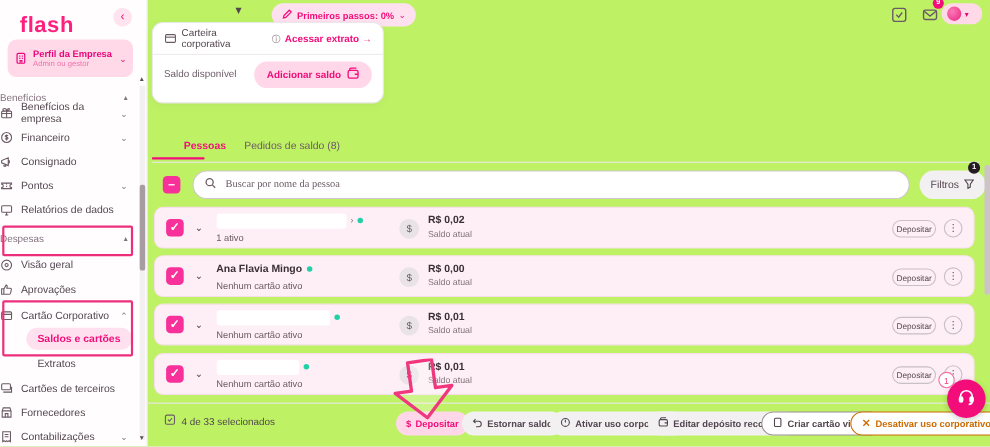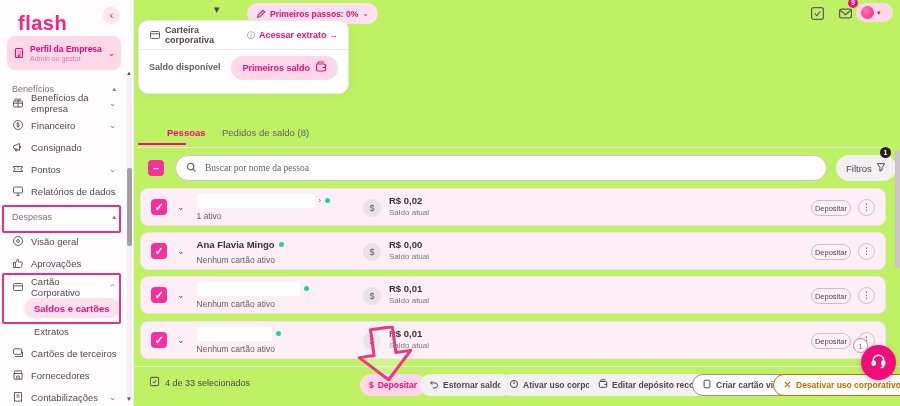--- a/index.html
+++ b/index.html
@@ -11,21 +11,21 @@
   .logo{position:absolute;left:18px;top:12px;font-size:20px;font-weight:bold;color:#FE1F7F;letter-spacing:.5px;}
   .collapse{position:absolute;left:103px;top:7px;width:17px;height:17px;border-radius:50%;
             background:#FFE4F0;border:none;color:#F20D7A;font-size:11px;line-height:15px;text-align:center;padding:0;cursor:pointer;}
   .profile{position:absolute;left:7px;top:36px;width:114px;height:34px;background:#FFD9E8;border-radius:8px;
            display:flex;align-items:center;gap:5px;padding:0 6px;box-sizing:border-box;cursor:pointer;}
   .profile .pt{font-size:8.5px;font-weight:bold;color:#E8077B;}
   .profile .ps{font-size:7px;color:#F272AE;margin-top:1px;}
   .profile .pv{margin-left:auto;color:#E8077B;font-size:8px;}
 
   .srow{position:absolute;left:0;width:126px;height:22px;display:flex;align-items:center;gap:7px;
-        padding-left:12px;box-sizing:border-box;font-size:9.5px;color:#53464F;cursor:pointer;}
+        padding-left:0;box-sizing:border-box;font-size:9.5px;color:#53464F;cursor:pointer;}
   .shead{font-size:9px;color:#83727D;cursor:default;}
   .shead .sarr{margin-left:auto;margin-right:10px;font-size:7px;color:#83727D;}
   .schev{margin-left:auto;margin-right:10px;font-size:8px;color:#83727D;}
   .sactive{left:24px;width:96px;height:20px;background:#FFE0EE;border-radius:10px;
            color:#F20D7A;font-weight:bold;padding-left:10px;}
   .sindent{padding-left:34px;}
   .nicon{width:12px;height:12px;flex:0 0 12px;display:inline-flex;}
   .nicon svg{width:12px;height:12px;}
 
   
@@ -48,25 +48,25 @@
               color:#fff;font-size:6.5px;text-align:center;line-height:10px;font-weight:bold;}
   .avatar-pill{position:absolute;left:856px;top:3px;width:37px;height:19px;background:#FFD9E8;border-radius:10px;
                display:flex;align-items:center;gap:3px;padding:0 5px;box-sizing:border-box;cursor:pointer;}
   .avatar-dot{width:13px;height:13px;border-radius:50%;background:radial-gradient(circle at 35% 35%,#FC79B7,#E8257F);}
   .avatar-pill .c{font-size:7px;color:#E8077B;}
 
   
   .wcard{position:absolute;left:138px;top:20px;width:211px;height:74px;background:#fff;border:1px solid #EBE6E9;
          border-radius:10px;box-shadow:0 2px 8px rgba(80,60,70,.05);box-sizing:border-box;}
   .wcard-h{height:28px;display:flex;align-items:center;gap:4px;padding:0 10px;border-bottom:1px solid #EFEAED;}
-  .wcard-h .t{font-size:9px;color:#53464F;font-weight:bold;}
+  .wcard-h .t{font-size:9px;color:#53464F;}
   .wcard-h .i{font-size:8px;color:#83727D;}
   .wcard-link{margin-left:auto;font-size:9px;font-weight:bold;color:#F20D7A;cursor:pointer;white-space:nowrap;}
   .wcard-b{display:flex;padding:6px 10px 0 10px;}
-  .wcard-b .lbl{font-size:9px;color:#6B5B66;margin-top:6px;font-weight:bold;}
+  .wcard-b .lbl{font-size:9px;color:#6B5B66;margin-top:6px;}
   .btn-add{margin-left:auto;height:24px;background:#FFD7E8;border:none;border-radius:14px;display:flex;
            align-items:center;gap:5px;padding:0 11px;font-size:9px;font-weight:bold;color:#F20D7A;cursor:pointer;
            font-family:"Liberation Sans",sans-serif;}
 
   
   .tab{position:absolute;top:127px;font-size:9.5px;cursor:pointer;padding-left:20px;}
   .tab.on{color:#F20D7A;font-weight:bold;}
   .tab.off{color:#6B5B66;}
   .tab-underline{position:absolute;left:138px;top:143px;width:48px;height:2px;background:#F20D7A;border-radius:1px;}
   .tab-divider{position:absolute;left:138px;top:147px;width:752px;height:1px;background:#EBE6E9;}
@@ -309,21 +309,21 @@
             <path d="M1.5 4.8h9"></path>
           </svg>
         </span>
       <span class="t">Carteira corporativa</span>
       <span class="i">ⓘ</span>
       <span class="wcard-link">Acessar extrato →</span>
     </div>
     <div class="wcard-b">
       <span class="lbl">Saldo disponível</span>
       <button class="btn-add">
-        <span>Primeiros saldo</span>
+        <span>Adicionar saldo</span>
         <span><svg width="12" height="12" viewBox="0 0 12 12" fill="none" stroke="#F20D7A" stroke-width="1.2">
               <rect x="1.5" y="3" width="9" height="7" rx="1.5"></rect>
               <path d="M3 3V2a1 1 0 011-1h5M7.5 6.5h3"></path>
             </svg></span>
       </button>
     </div>
   </div>
 
   <div class="tab on" style="left:147px">Pessoas</div>
   <div class="tab off" style="left:202px">Pedidos de saldo (8)</div>

